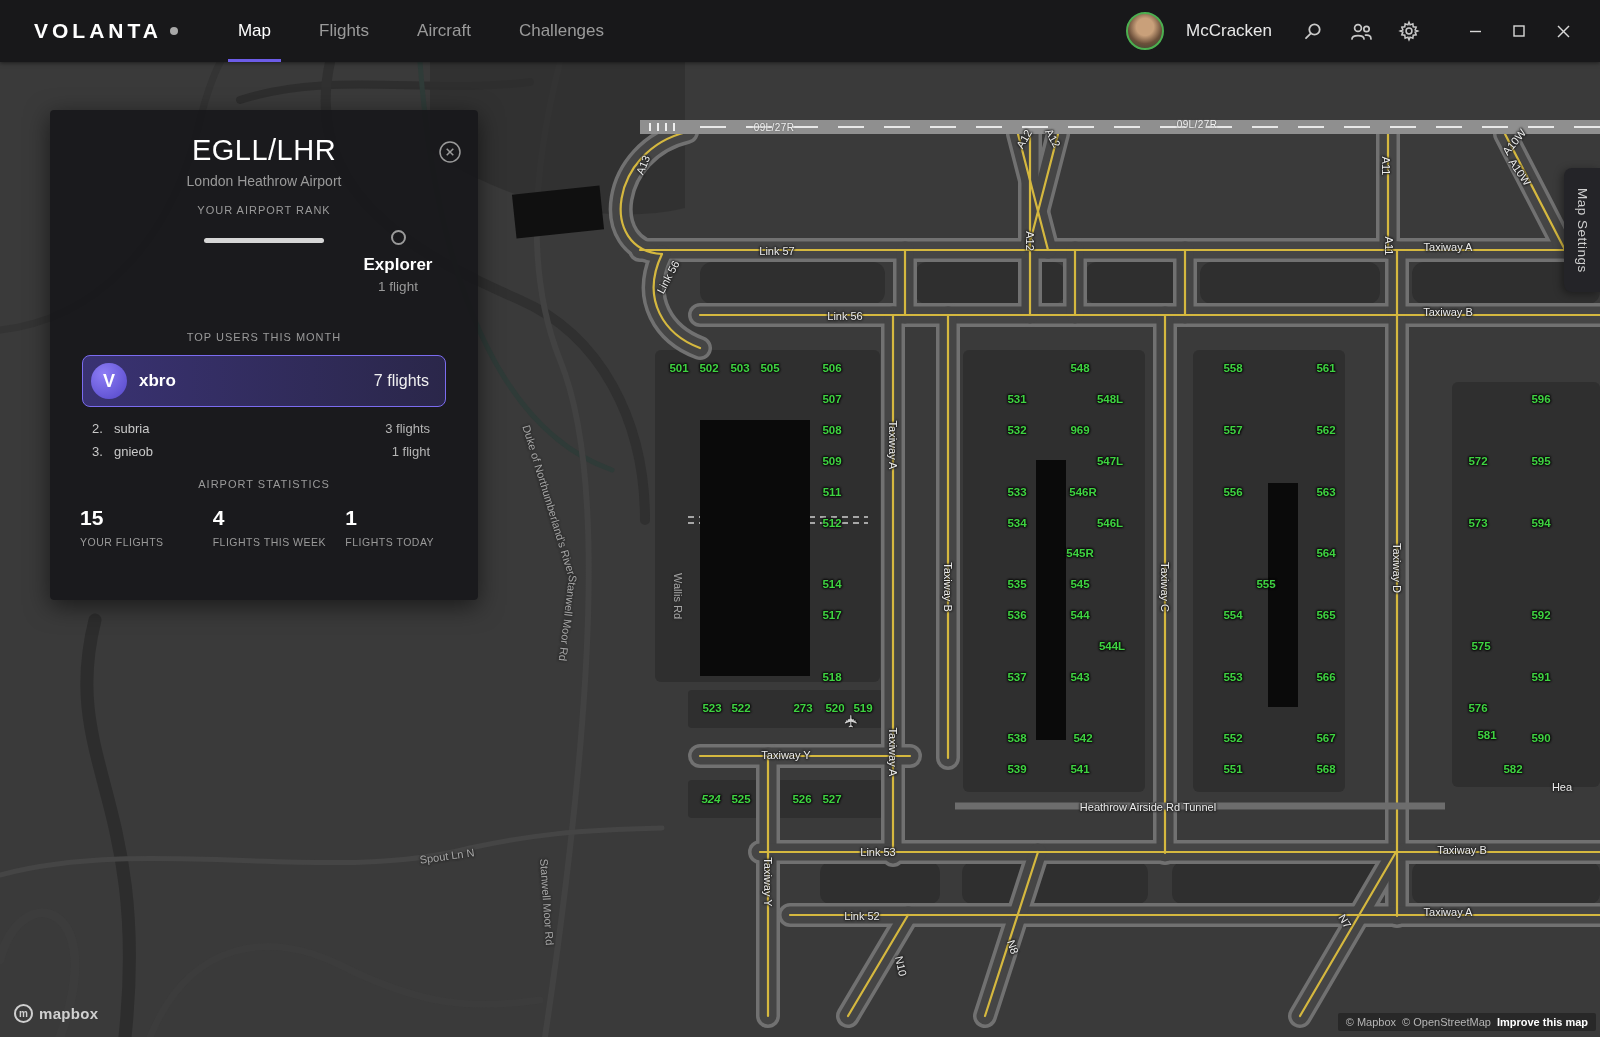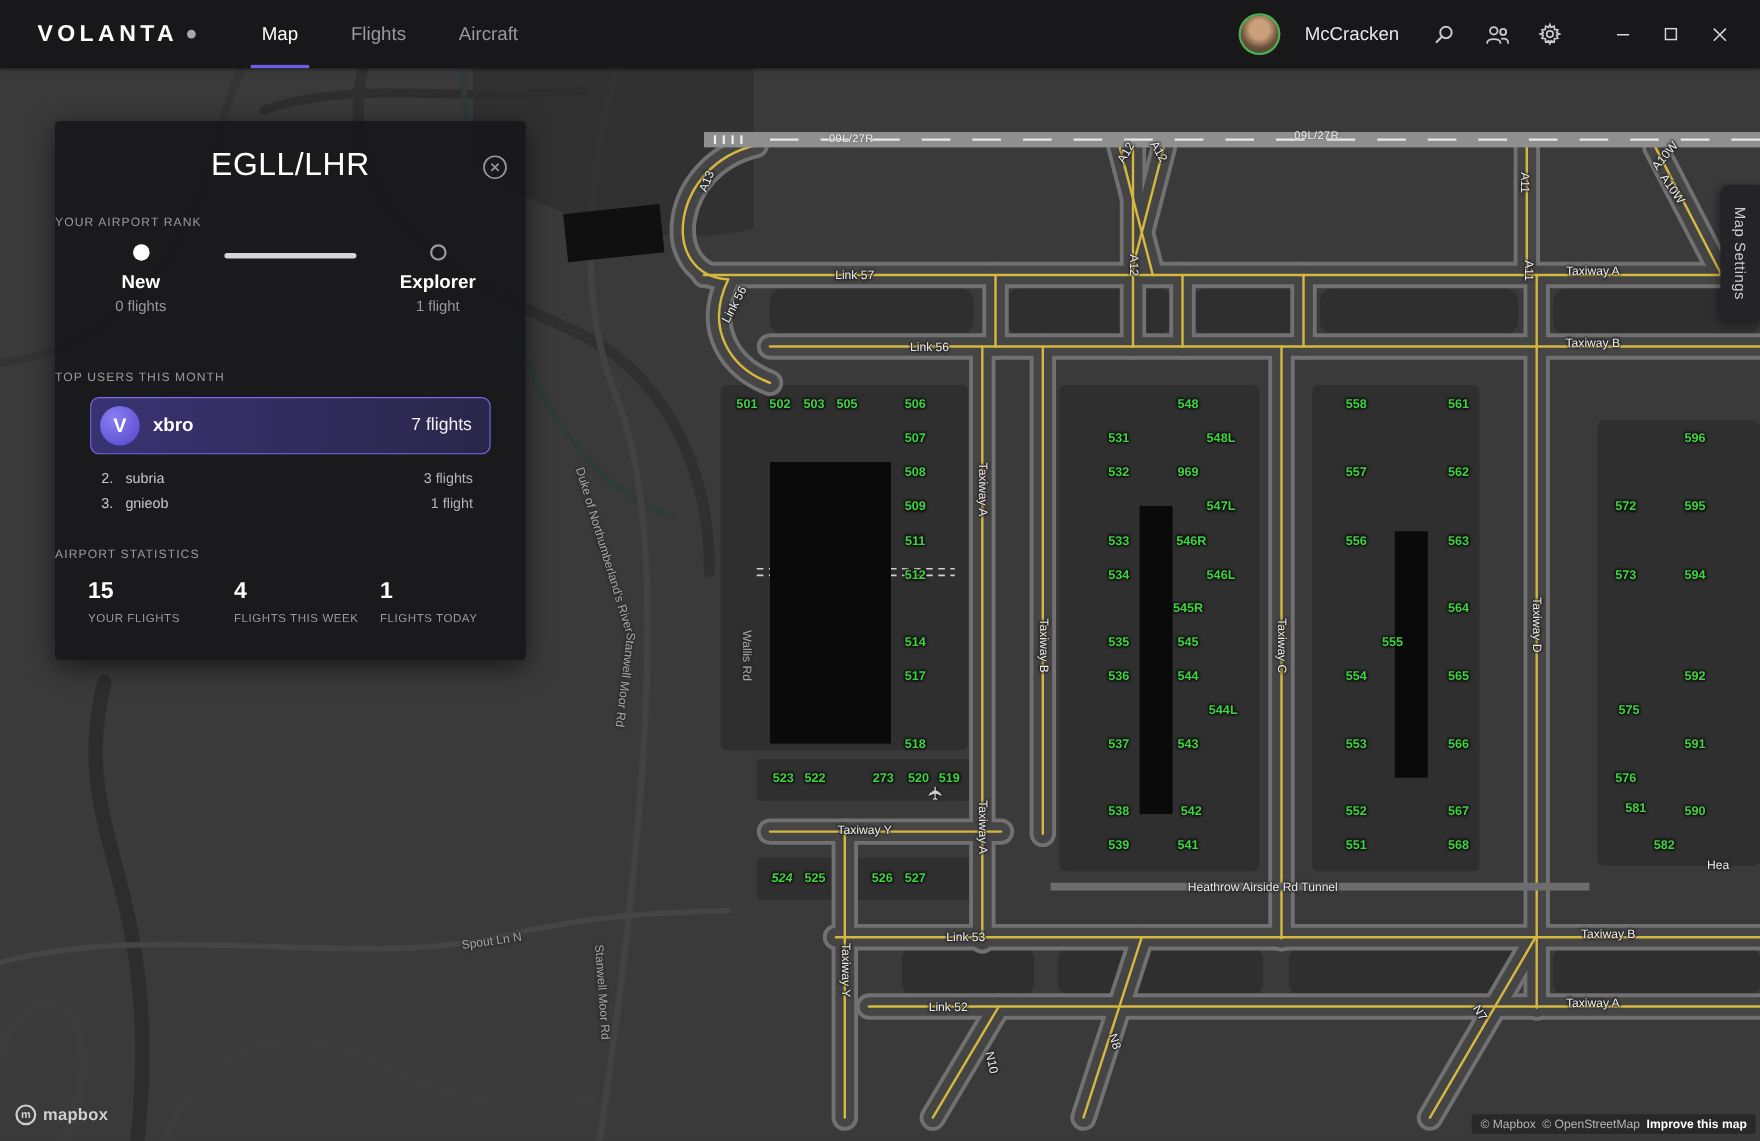--- a/index.html
+++ b/index.html
@@ -67,21 +67,21 @@
   }
   .panel-close{
     position:absolute;top:30px;right:16px;width:24px;height:24px;background:none;border:none;
     padding:0;cursor:pointer;
   }
   .panel-title{
     margin:24px 0 0;text-align:center;font-size:29px;font-weight:500;letter-spacing:.5px;color:#fff;
   }
   .panel-sub{text-align:center;color:#9a9a9a;font-size:14px;margin-top:6px;}
   .section-label{
-    color:#9a9a9a;font-size:11px;letter-spacing:1px;margin-top:29px;
+    text-align:center;color:#9a9a9a;font-size:11px;letter-spacing:1px;margin-top:15px;
     text-transform:uppercase;
   }
   .rank-row{position:relative;margin:14px 38px 0;height:86px;}
   .rank-line{position:absolute;left:116px;right:116px;top:8px;height:5px;background:#d6d6d6;border-radius:3px;}
   .rank-col{position:absolute;top:0;width:120px;display:flex;flex-direction:column;align-items:center;}
   .rank-col.left{left:-20px;}
   .rank-col.right{right:-18px;}
   .rank-dot{width:15px;height:15px;border-radius:50%;box-sizing:border-box;}
   .rank-dot.filled{background:#fff;}
   .rank-dot.hollow{border:2px solid #9a9a9a;background:transparent;}
@@ -339,20 +339,21 @@
 
 <header class="navbar">
   <div class="logo">
     <span class="logo-text">VOLANTA</span>
     <span class="logo-dot"></span>
   </div>
   <nav class="nav-items">
       <div class="nav-item active">Map</div>
       <div class="nav-item">Flights</div>
       <div class="nav-item">Aircraft</div>
+      <div class="nav-item">Challenges</div>
     </nav>
   <div class="nav-right">
     <span class="avatar"></span>
     <span class="user-name">McCracken</span>
     <span class="icon-btn">
       <svg width="20" height="20" viewBox="0 0 20 20" fill="none" stroke="#c9c9c9" stroke-width="1.8" stroke-linecap="round">
         <circle cx="11.5" cy="8.5" r="5.2"></circle>
           <line x1="7.6" y1="12.6" x2="3" y2="17.2"></line>
       </svg>
     </span>
@@ -393,29 +394,25 @@
 
 <aside class="airport-panel">
   <button class="panel-close">
     <svg width="24" height="24" viewBox="0 0 24 24" fill="none" stroke="#9a9a9a" stroke-width="1.5">
       <circle cx="12" cy="12" r="10"></circle>
         <line x1="8.7" y1="8.7" x2="15.3" y2="15.3"></line>
         <line x1="15.3" y1="8.7" x2="8.7" y2="15.3"></line>
     </svg>
   </button>
   <h1 class="panel-title">EGLL/LHR</h1>
+  <div class="panel-sub">London Heathrow Airport</div>
 
   <div class="section-label">YOUR AIRPORT RANK</div>
   <div class="rank-row">
     <div class="rank-line"></div>
-    <div class="rank-col left">
-      <span class="rank-dot filled"></span>
-      <span class="rank-name">New</span>
-      <span class="rank-sub">0 flights</span>
-    </div>
     <div class="rank-col right">
       <span class="rank-dot hollow"></span>
       <span class="rank-name">Explorer</span>
       <span class="rank-sub">1 flight</span>
     </div>
   </div>
 
   <div class="section-label">TOP USERS THIS MONTH</div>
   <div class="top-user">
     <span class="tu-avatar">

